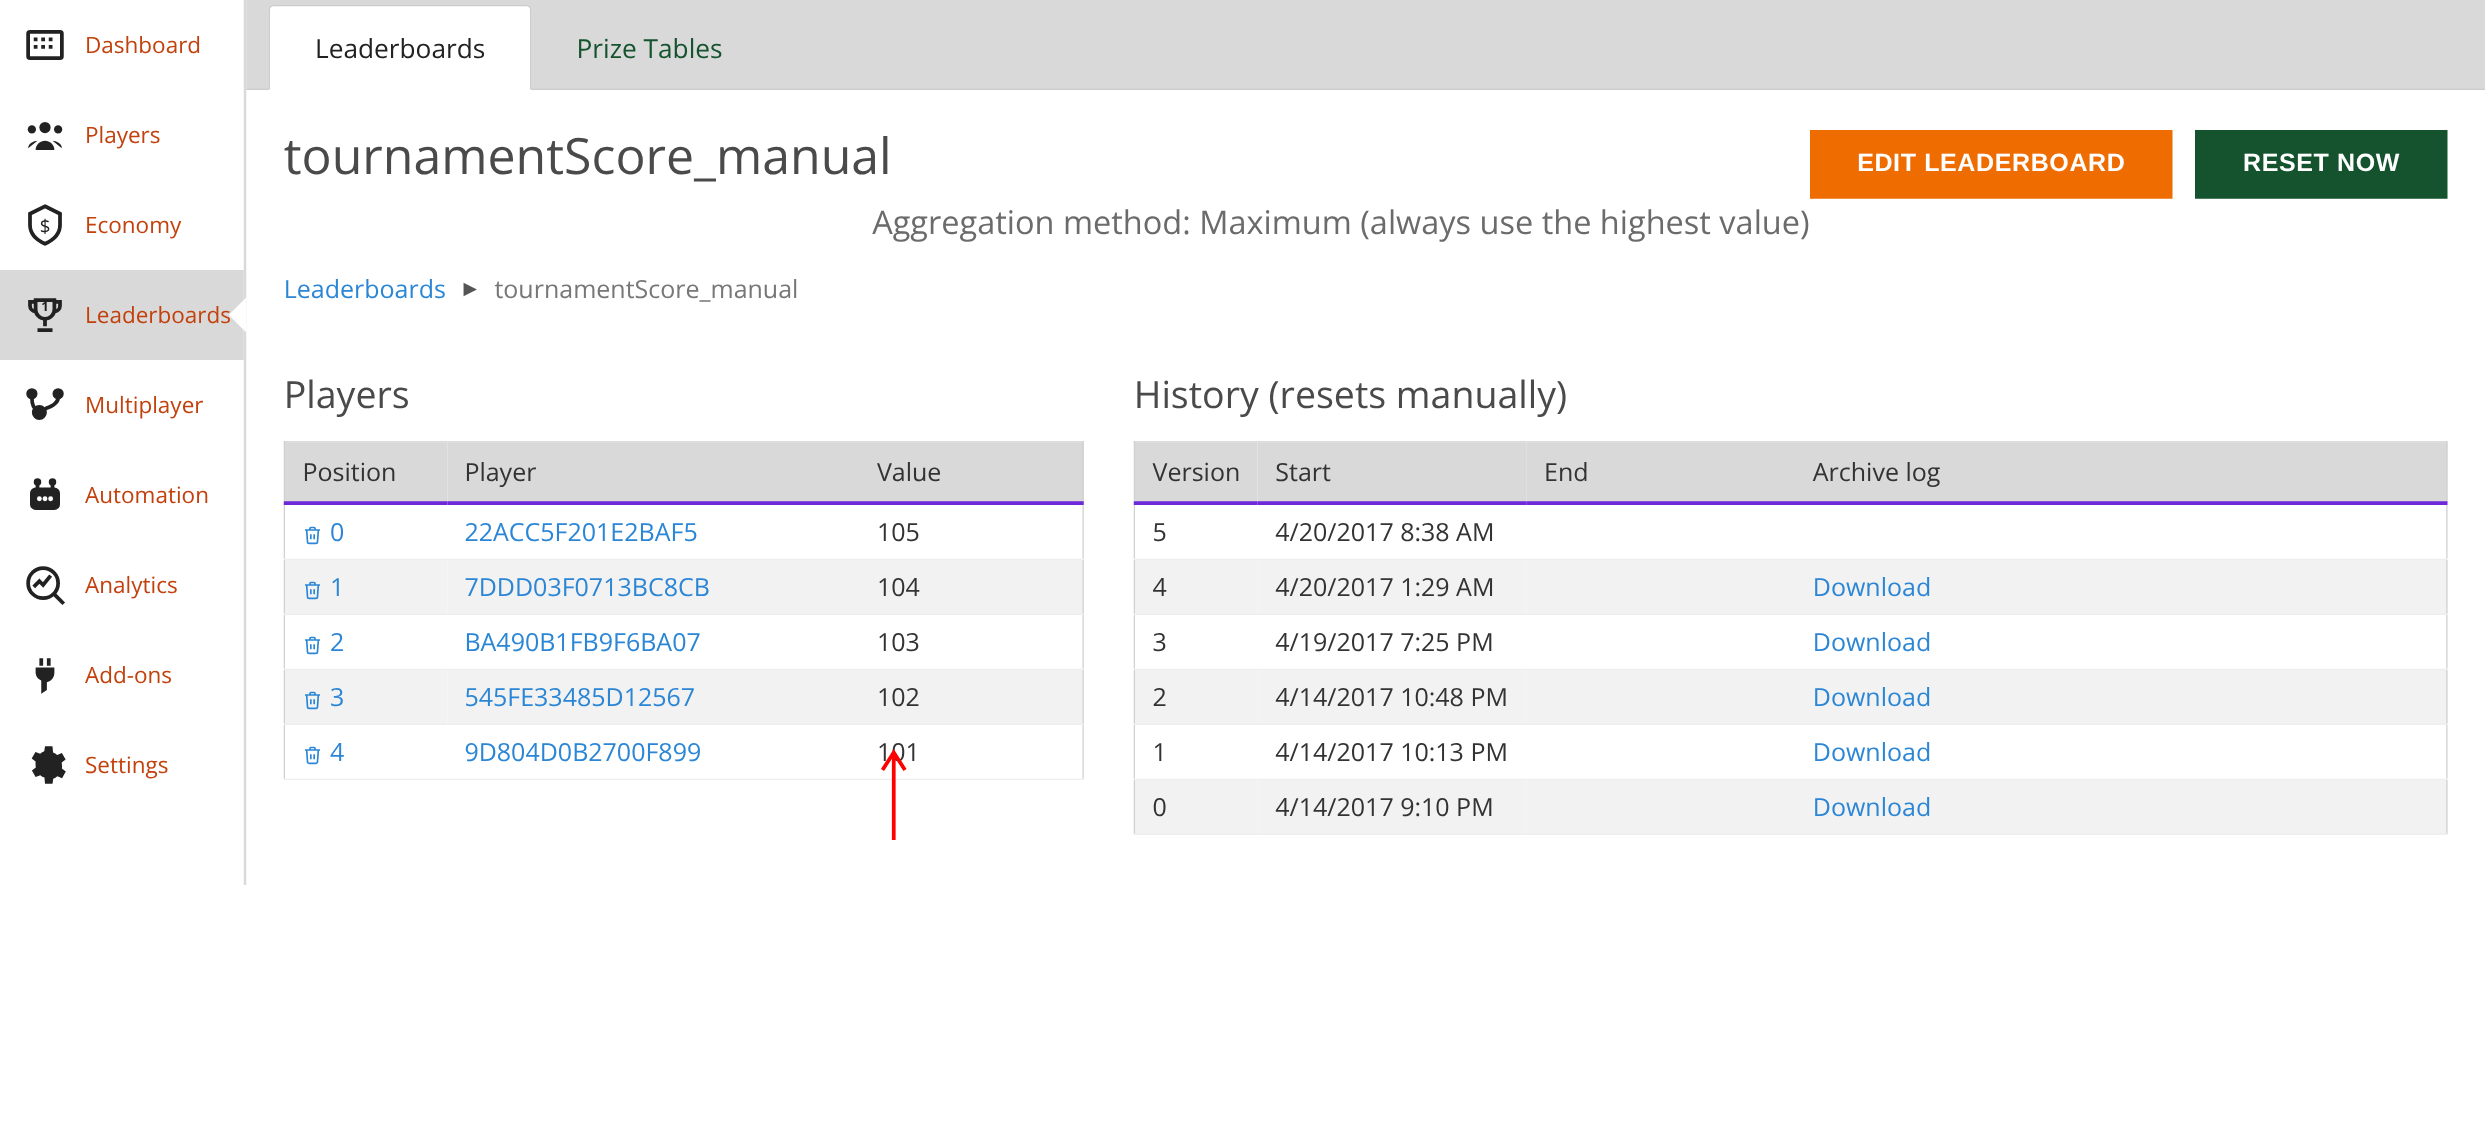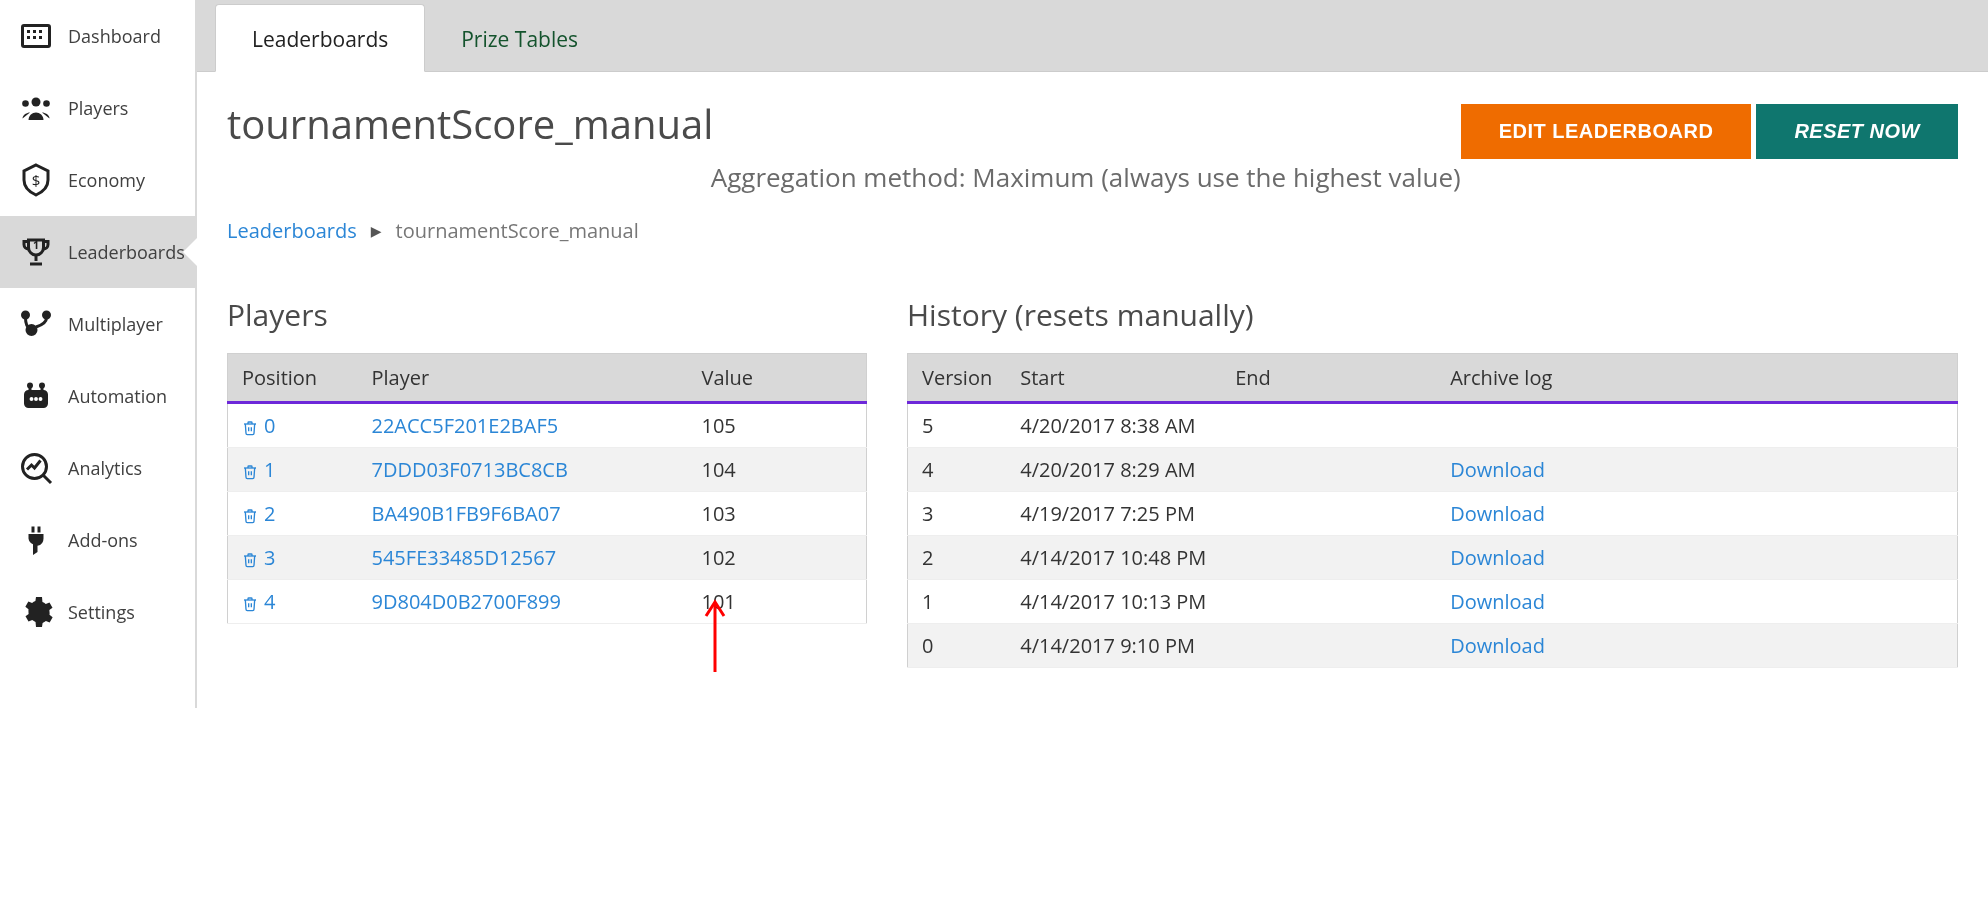--- a/index.html
+++ b/index.html
@@ -39,21 +39,21 @@
     border-top: 14px solid transparent;
     border-bottom: 14px solid transparent;
     border-right: 14px solid #fff;
   }
   .sidebar-icon {
     width: 40px; height: 40px;
     margin-right: 12px;
     display: flex; align-items: center; justify-content: center;
     color: #222;
   }
-  .sidebar-label { font-size: 18px; color: #404040; }
+  .sidebar-label { font-size: 18px; color: #c2410c; }
   
   .main {
     flex: 1;
     display: flex;
     flex-direction: column;
     padding-bottom: 40px;
   }
   .tabs {
     background: #d9d9d9;
     display: flex;
@@ -82,32 +82,32 @@
     padding: 18px 30px 0 30px;
   }
   .header-row {
     display: flex;
     align-items: flex-start;
     margin-top: 6px;
   }
   .title-block { flex: 1; }
   .page-title { font-size: 40px; font-weight: 400; color: #4a4a4a; }
   .page-subtitle { font-size: 26px; color: #6b6b6b; margin-top: 8px; text-align: right; }
-  .actions { display: flex; gap: 5px; margin-top: 8px; }
+  .actions { display: flex; gap: 18px; margin-top: 8px; }
   .btn {
     font-size: 20px;
     font-weight: 700;
     color: #fff;
     padding: 16px 38px;
     border: none;
     cursor: pointer;
     letter-spacing: 0.5px;
   }
   .btn-orange { background: #ef6c00; }
-  .btn-gray { background: #0f766e; font-style: italic; }
+  .btn-gray { background: #14532d; }
   .breadcrumbs {
     margin-top: 22px;
     font-size: 20px;
     color: #777;
     display: flex;
     align-items: center;
     gap: 14px;
   }
   .breadcrumbs a { color: #2b86d6; text-decoration: none; }
   .breadcrumbs .sep { color: #555; font-size: 14px; }
@@ -393,21 +393,21 @@
           </thead>
           <tbody id="history-tbody">
               <tr>
                 <td>5</td>
                 <td>4/20/2017 8:38 AM</td>
                 <td></td>
                 <td></td>
               </tr>
               <tr>
                 <td>4</td>
-                <td>4/20/2017 8:29 AM</td>
+                <td>4/20/2017 1:29 AM</td>
                 <td></td>
                 <td><a href="#" class="link">Download</a></td>
               </tr>
               <tr>
                 <td>3</td>
                 <td>4/19/2017 7:25 PM</td>
                 <td></td>
                 <td><a href="#" class="link">Download</a></td>
               </tr>
               <tr>

